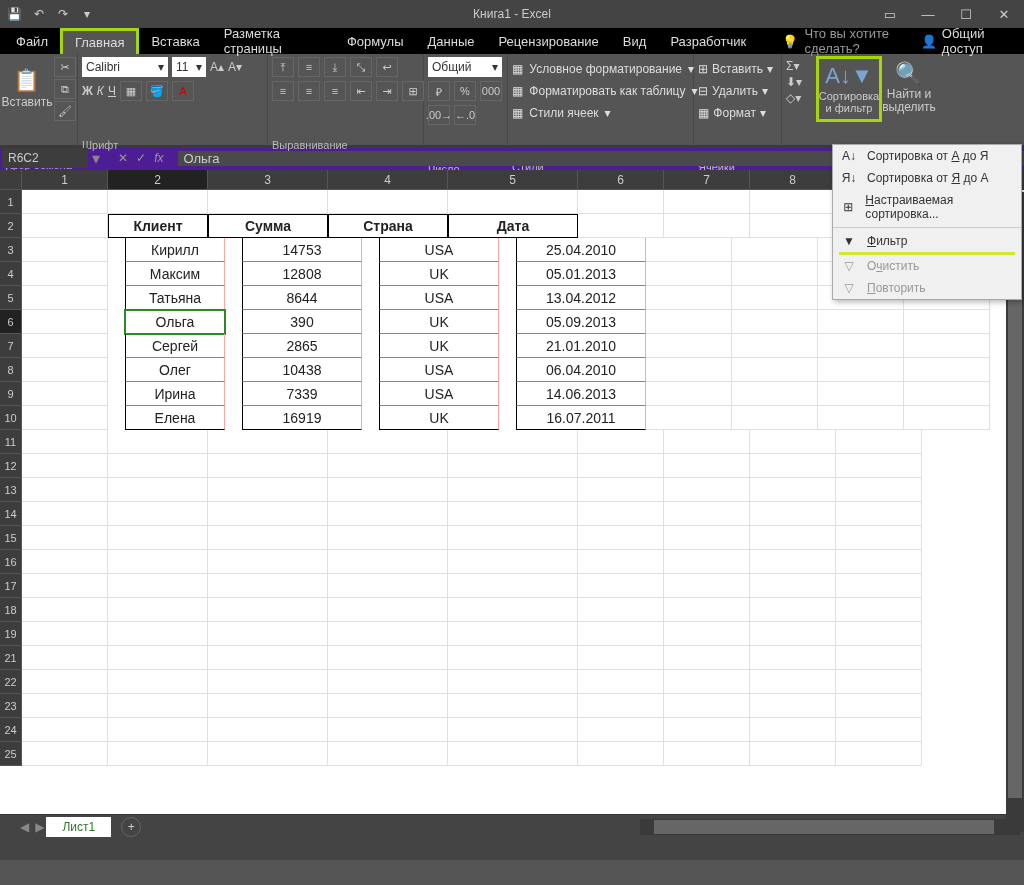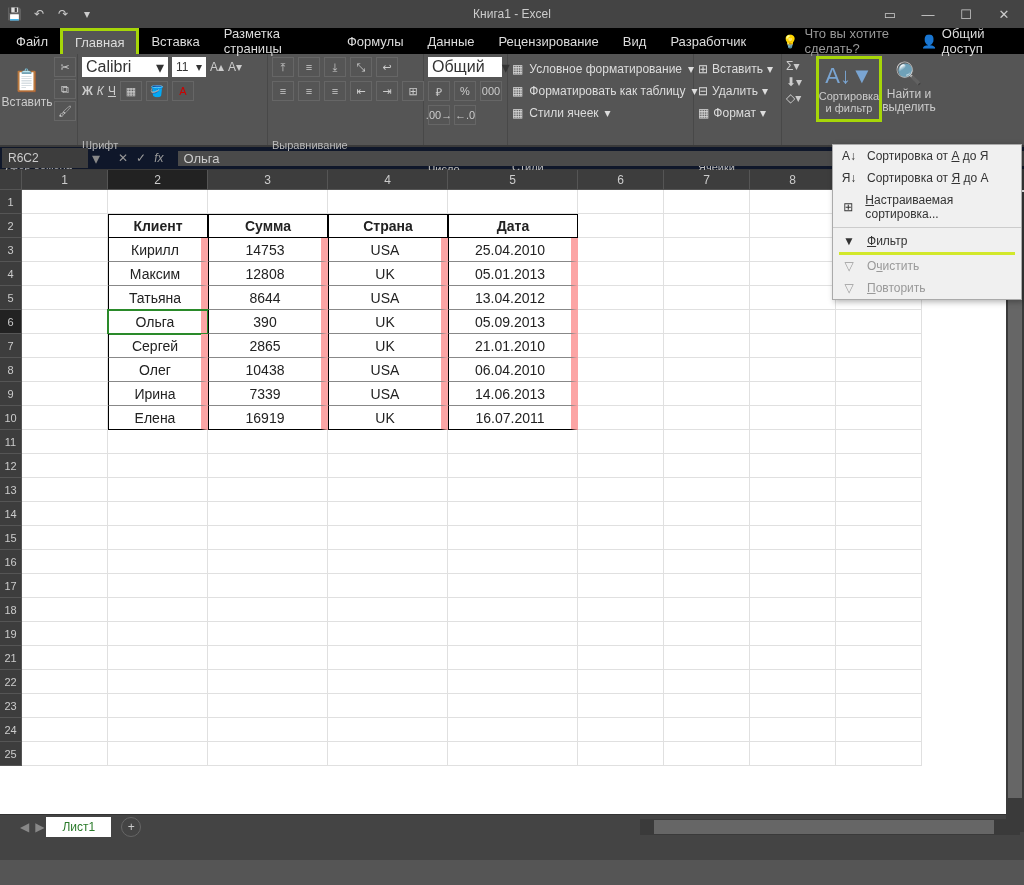--- a/index.html
+++ b/index.html
@@ -24,54 +24,54 @@
 .ribbon { height: 92px; background: #555; display: flex; border-bottom: 1px solid #3a3a3a; }
 .ribbon-group { border-right: 1px solid #484848; display: flex; flex-direction: column; padding: 3px 4px 0; }
 .ribbon-group-body { flex: 1; display: flex; align-items: flex-start; gap: 4px; }
 .ribbon-group-label { text-align: left; font-size: 11px; color: #bbb; padding: 2px 0; margin-top: 36px; }
 .rbtn { display: flex; align-items: center; justify-content: center; color: #ccc; font-size: 12px; }
 .big-btn { flex-direction: column; width: 46px; height: 64px; text-align: center; line-height: 1.1; }
 .big-btn .icon { font-size: 22px; margin-bottom: 2px; }
 .vstack { display: flex; flex-direction: column; gap: 2px; }
 .hstack { display: flex; gap: 4px; align-items: center; }
 .small-btn { width: 22px; height: 20px; border: 1px solid #666; background: #555; font-size: 11px; }
-.font-name { width: 86px; height: 20px; background: #fff; color: #333; font-size: 16px; padding: 0 4px; display: flex; align-items: center; justify-content: space-between; gap: 17px; }
+.font-name { width: 86px; height: 20px; background: #fff; color: #333; font-size: 12px; padding: 0 4px; display: flex; align-items: center; justify-content: space-between; gap: 17px; }
 .font-size { width: 34px; height: 20px; background: #fff; color: #333; font-size: 12px; padding: 0 4px; display: flex; align-items: center; justify-content: space-between; }
 .styles-item { font-size: 12px; color: #ddd; display: flex; align-items: center; gap: 6px; height: 20px; white-space: nowrap; }
 .cells-item { font-size: 12px; color: #ddd; display: flex; align-items: center; gap: 4px; height: 20px; }
 .sort-btn { width: 66px; height: 66px; border: 3px solid #a6d608; display: flex; flex-direction: column; align-items: center; justify-content: center; color: #ccc; font-size: 11px; line-height: 1.1; text-align: center; }
 .sort-btn .icon { font-size: 22px; margin-bottom: 2px; color: #7aa5d2; }
 
 
 .dropdown { position: absolute; top: 144px; right: 2px; width: 190px; background: #f0f0f0; border: 1px solid #aaa; box-shadow: 2px 2px 6px rgba(0,0,0,.3); z-index: 50; }
 .dd-item { display: flex; align-items: center; gap: 10px; padding: 4px 8px; font-size: 12px; color: #333; }
 .dd-item.disabled { color: #999; }
 .dd-sep { height: 1px; background: #ccc; margin: 2px 0; }
 .dd-icon { width: 16px; text-align: center; font-size: 12px; }
 .dd-highlight { height: 3px; background: #d2e82b; margin: 0 6px; }
 
 
-.namebox-row { height: 24px; background: #0f172a; display: flex; align-items: center; border-top: 1px solid #3a3a3a; border-bottom: 1px solid #3a3a3a; }
+.namebox-row { height: 24px; background: #4c1d95; display: flex; align-items: center; border-top: 1px solid #3a3a3a; border-bottom: 1px solid #3a3a3a; }
 .namebox { width: 86px; height: 20px; background: #3d3d3d; color: #ccc; font-size: 12px; display: flex; align-items: center; padding: 0 6px; margin-left: 2px; }
 .fx-btns { display: flex; gap: 8px; padding: 0 14px; color: #999; font-size: 12px; }
 .formula-input { flex: 1; background: #4a4a4a; color: #ccc; font-size: 13px; padding: 0 6px; }
 
 
 .grid-wrap { position: relative; background: #fff; height: 644px; overflow: hidden; }
 .colheaders { display: flex; height: 20px; background: #3d3d3d; color: #ccc; font-size: 12px; }
 .corner { width: 22px; border-right: 1px solid #555; border-bottom: 1px solid #555; background: #3d3d3d; }
 .colh { border-right: 1px solid #555; border-bottom: 1px solid #555; display: flex; align-items: center; justify-content: center; }
 .colh.active { background: #222; }
 .rows { display: flex; flex-direction: column; }
 .row { display: flex; height: 24px; }
 .rowh { width: 22px; background: #3d3d3d; color: #ccc; font-size: 11px; display: flex; align-items: center; justify-content: center; border-right: 1px solid #555; border-bottom: 1px solid #555; }
 .rowh.active { background: #222; }
 .cell { border-right: 1px solid #e0e0e0; border-bottom: 1px solid #e0e0e0; font-size: 14px; color: #222; display: flex; align-items: center; padding: 0 4px; overflow: hidden; white-space: nowrap; }
 .cell.bh { font-weight: bold; justify-content: center; border: 1px solid #000; }
-.cell.bd { justify-content: center; border-left: 1px solid #000; border-right: 7px solid #fca5a5; border-bottom: 1px solid #888; }
+.cell.bd { justify-content: center; border-left: 1px solid #000; border-right: 1px solid #fca5a5; border-bottom: 1px solid #888; margin-left: 17px; }
 .cell.bd.last { border-bottom: 1px solid #000; }
 .cell.sel { outline: 2px solid #2a8a2a; outline-offset: -1px; }
 
 
 .c1 { width: 86px; } .c2 { width: 100px; } .c3 { width: 120px; } .c4 { width: 120px; }
 .c5 { width: 130px; } .c6 { width: 86px; } .c7 { width: 86px; } .c8 { width: 86px; } .c9 { width: 86px; }
 
 
 .sheettabs { height: 24px; background: #444; display: flex; align-items: center; color: #ccc; font-size: 12px; padding-left: 20px; gap: 2px; border-top: 1px solid #333; }
 .sheet-nav { display: flex; gap: 6px; color: #888; }

